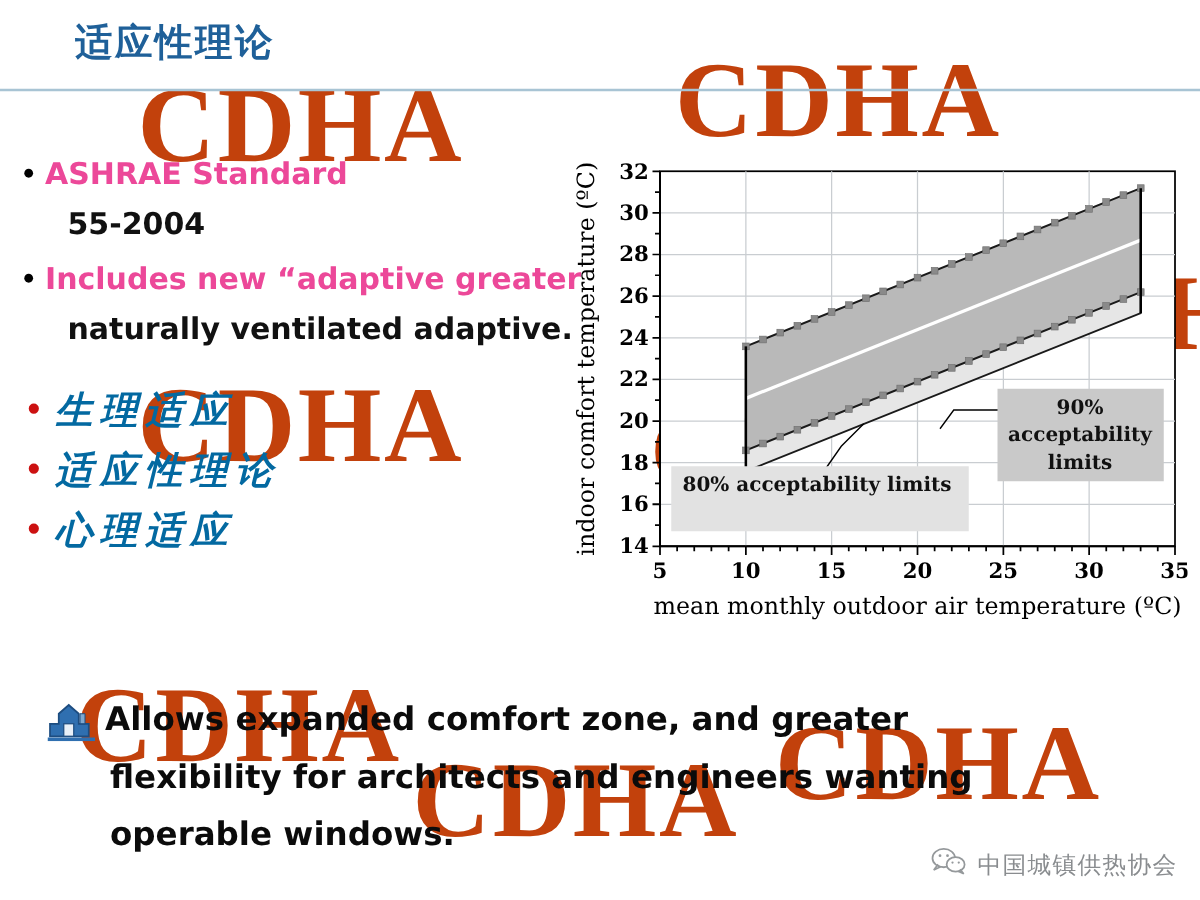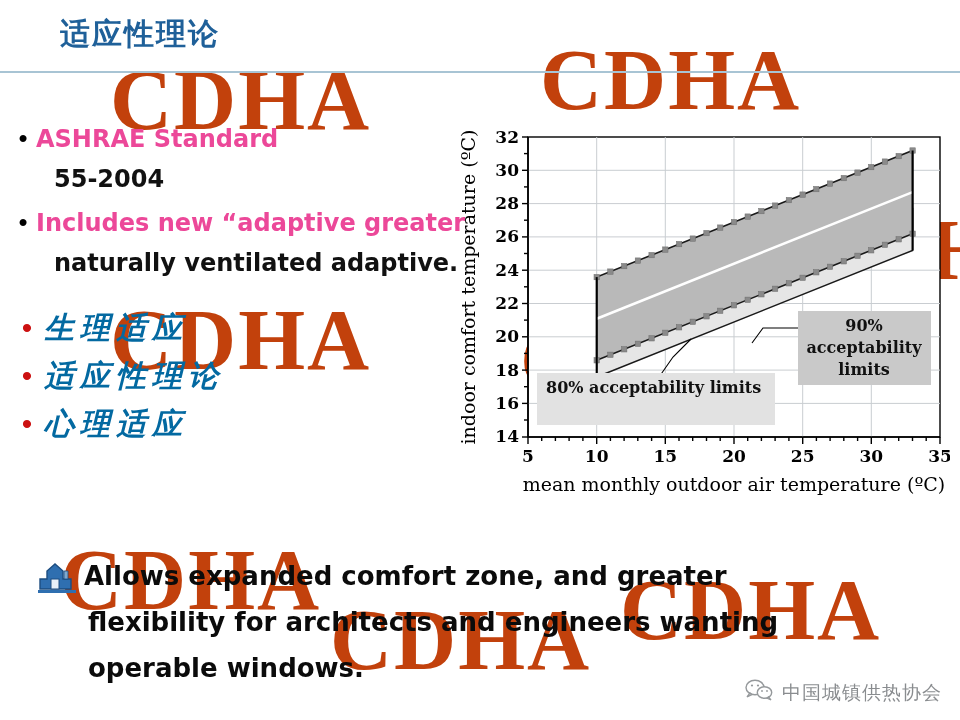--- a/index.html
+++ b/index.html
@@ -47,21 +47,21 @@
   
   #bottom-block{position:absolute;left:38px;top:553px;width:790px;z-index:3;display:flex;}
   #house-icon{flex:0 0 46px;margin-top:6px;}
   #bottom-text{
     font-family:"DejaVu Sans","Liberation Sans",sans-serif;
     font-size:26px;font-weight:700;color:#0b0b0b;line-height:46px;
   }
   #bottom-text .ln{display:block;}
   #bottom-text .ln + .ln{margin-left:4px;}
   
-  #footer-logo{position:absolute;right:18px;bottom:14px;display:flex;align-items:flex-end;z-index:3;opacity:.72;}
+  #footer-logo{position:absolute;right:18px;bottom:14px;display:flex;align-items:center;z-index:3;opacity:.72;}
   #footer-logo-text{
     font-family:"DejaVu Sans","Liberation Sans",sans-serif;
     font-size:19px;color:#5d6165;margin-left:8px;letter-spacing:1px;
   }
   
   #chart-figure{position:absolute;left:445px;top:125px;width:505px;height:375px;z-index:3;}
   #chart-svg{display:block;}
 </style>
 </head>
 <body>

